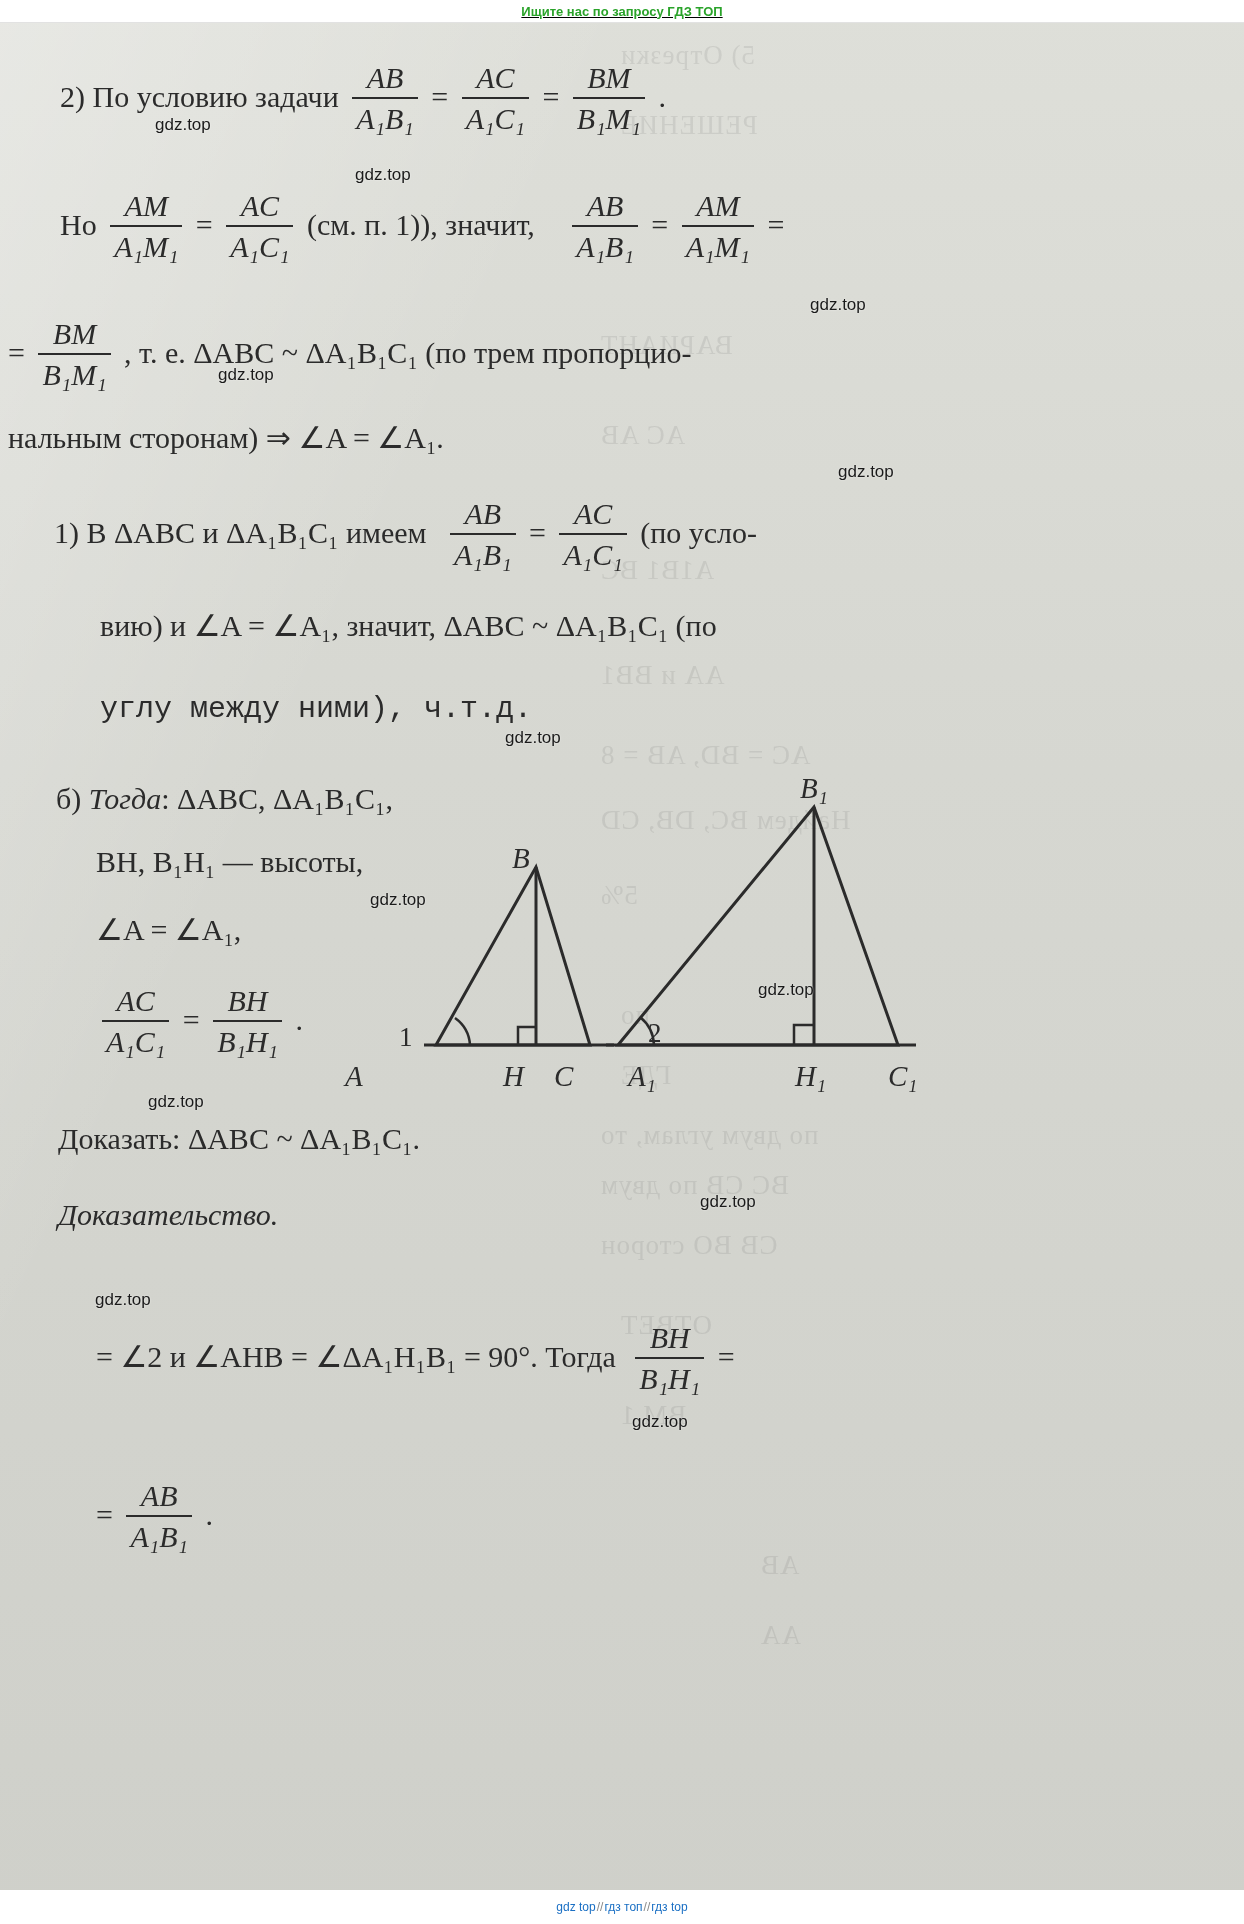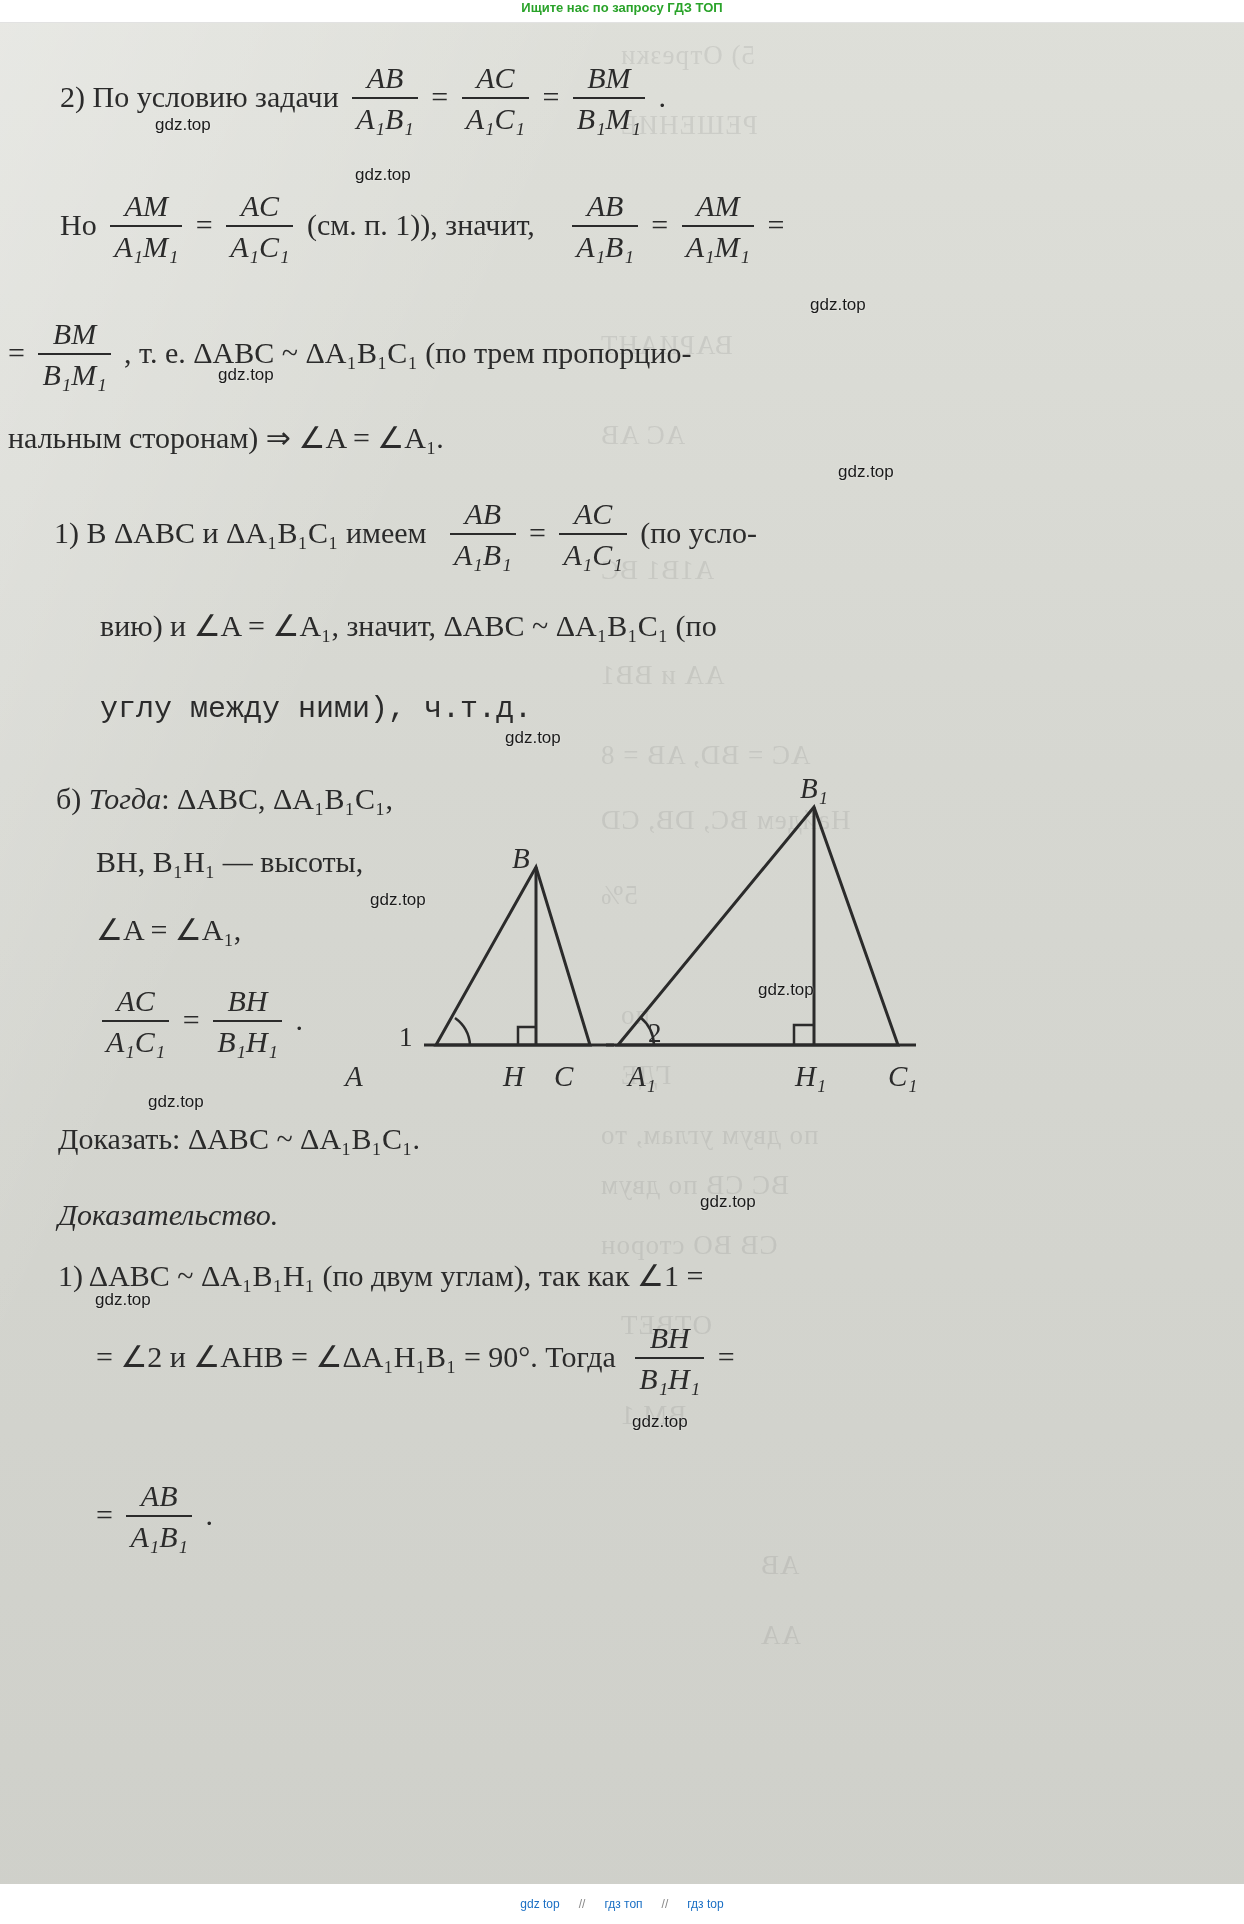--- a/index.html
+++ b/index.html
@@ -32,38 +32,40 @@
     transform: scaleX(-1);
     pointer-events: none;
   }
   .topbar {
     position: absolute;
     top: 0; left: 0; right: 0;
     height: 22px;
     background: #ffffff;
     border-bottom: 1px solid #e2e2e2;
     display: flex;
+    align-items: center;
     justify-content: center;
     z-index: 30;
+    text-decoration: underline;
   }
   .topbar span {
     font-family: "Liberation Sans", sans-serif;
     font-size: 13px;
     font-weight: bold;
     color: #2aa32a;
   }
   .footer {
     position: absolute;
     bottom: 0; left: 0; right: 0;
-    height: 40px;
+    height: 34px;
     background: #ffffff;
     display: flex;
     align-items: center;
     justify-content: center;
-    gap: 19px;
+    gap: 1px;
     z-index: 30;
   }
   .footer span, .footer b {
     font-family: "Liberation Sans", sans-serif;
     font-size: 12px;
     color: #1a6fc4;
     font-weight: normal;
   }
   .footer .sep { color: #888; }
 
@@ -291,21 +293,20 @@
   <div class="figlabel" style="left:800px; top:772px;">B₁</div>
   <div class="figlabel" style="left:600px; top:1060px;margin-left:28px;">A₁</div>
   <div class="figlabel" style="left:795px; top:1060px;">H₁</div>
   <div class="figlabel" style="left:888px; top:1060px;">C₁</div>
   <div class="angnum" style="left:648px; top:1018px;">2</div>
 
   <div class="line" style="left:58px; top:1122px;">Доказать: ΔABC ~ ΔA₁B₁C₁.</div>
 
   <div class="line it" style="left:58px; top:1198px;">Доказательство.</div>
 
-  <div class="line" style="left:58px; top:1258px;">1) ΔABC ~ ΔA₁B₁H₁ (по двум углам), так как ∠1 =</div>
 
   <div class="line" style="left:96px; top:1322px;">
     <span>= ∠2 и ∠AHB = ∠ΔA₁H₁B₁ = 90°. Тогда</span>
     <span class="frac" style="margin-left:12px;">
       <span class="num">BH</span>
       <span class="bar"></span>
       <span class="den">B₁H₁</span>
     </span>
     <span>=</span>
   </div>

